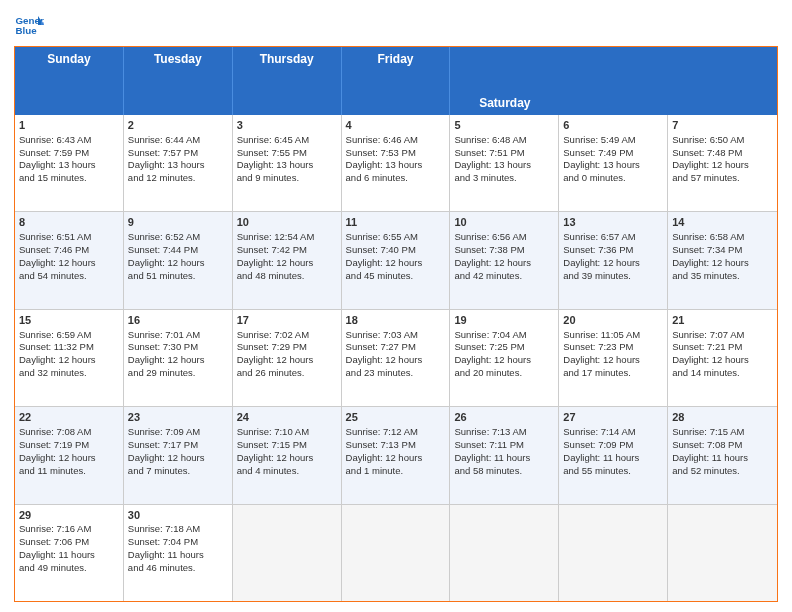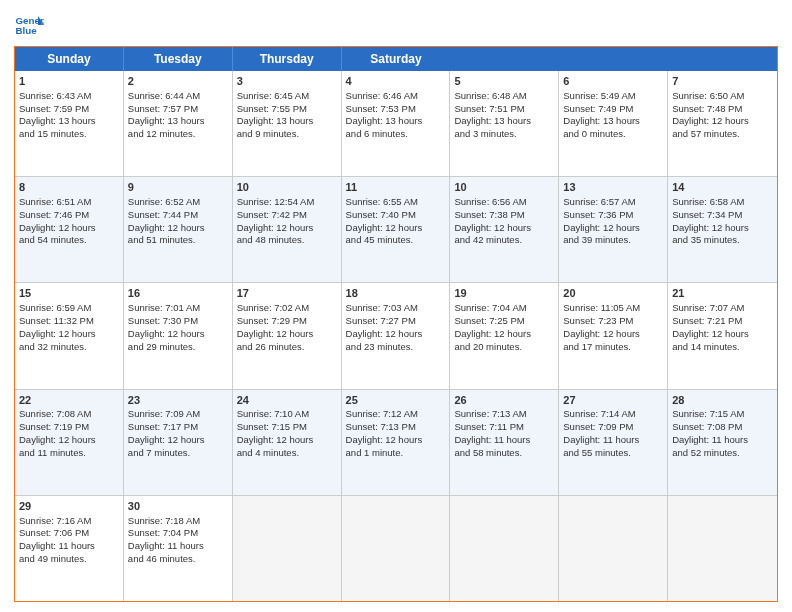--- a/index.html
+++ b/index.html
@@ -56,21 +56,21 @@
       background: #2a6dc4;
     }
     .cal-header-cell {
       color: #fff;
       text-align: center;
       padding: 5px 2px;
       font-size: 12px;
       font-weight: bold;
       border-right: 1px solid #4a8de0;
     }
-    .cal-header-cell:last-child { border-right: none; }
+    .cal-header-cell:last-child { border-right: none; margin-top: 44px; }
     .cal-body {
       flex: 1;
       display: flex;
       flex-direction: column;
     }
     .cal-row {
       display: grid;
       grid-template-columns: repeat(7, 1fr);
       flex: 1;
       border-top: 1px solid #ccc;
@@ -114,20 +114,21 @@
       <div class="month-title"></div>
       <div class="subtitle"></div>
     </div>
   </div>
 
   <div class="calendar">
     <div class="cal-header">
     <div class="cal-header-cell">Sunday</div>
         <div class="cal-header-cell">Tuesday</div>
         <div class="cal-header-cell">Thursday</div>
+        <div class="cal-header-cell">Friday</div>
         <div class="cal-header-cell">Saturday</div>
       </div>
     <div class="cal-body">
     <div class="cal-row">
           <div class="cal-cell"><span class="day-num">1</span><span>Sunrise: 6:43 AM</span><br><span>Sunset: 7:59 PM</span><br><span>Daylight: 13 hours</span><br><span>and 15 minutes.</span><br></div>
           <div class="cal-cell"><span class="day-num">2</span><span>Sunrise: 6:44 AM</span><br><span>Sunset: 7:57 PM</span><br><span>Daylight: 13 hours</span><br><span>and 12 minutes.</span><br></div>
           <div class="cal-cell"><span class="day-num">3</span><span>Sunrise: 6:45 AM</span><br><span>Sunset: 7:55 PM</span><br><span>Daylight: 13 hours</span><br><span>and 9 minutes.</span><br></div>
           <div class="cal-cell"><span class="day-num">4</span><span>Sunrise: 6:46 AM</span><br><span>Sunset: 7:53 PM</span><br><span>Daylight: 13 hours</span><br><span>and 6 minutes.</span><br></div>
           <div class="cal-cell"><span class="day-num">5</span><span>Sunrise: 6:48 AM</span><br><span>Sunset: 7:51 PM</span><br><span>Daylight: 13 hours</span><br><span>and 3 minutes.</span><br></div>
           <div class="cal-cell"><span class="day-num">6</span><span>Sunrise: 5:49 AM</span><br><span>Sunset: 7:49 PM</span><br><span>Daylight: 13 hours</span><br><span>and 0 minutes.</span><br></div>

